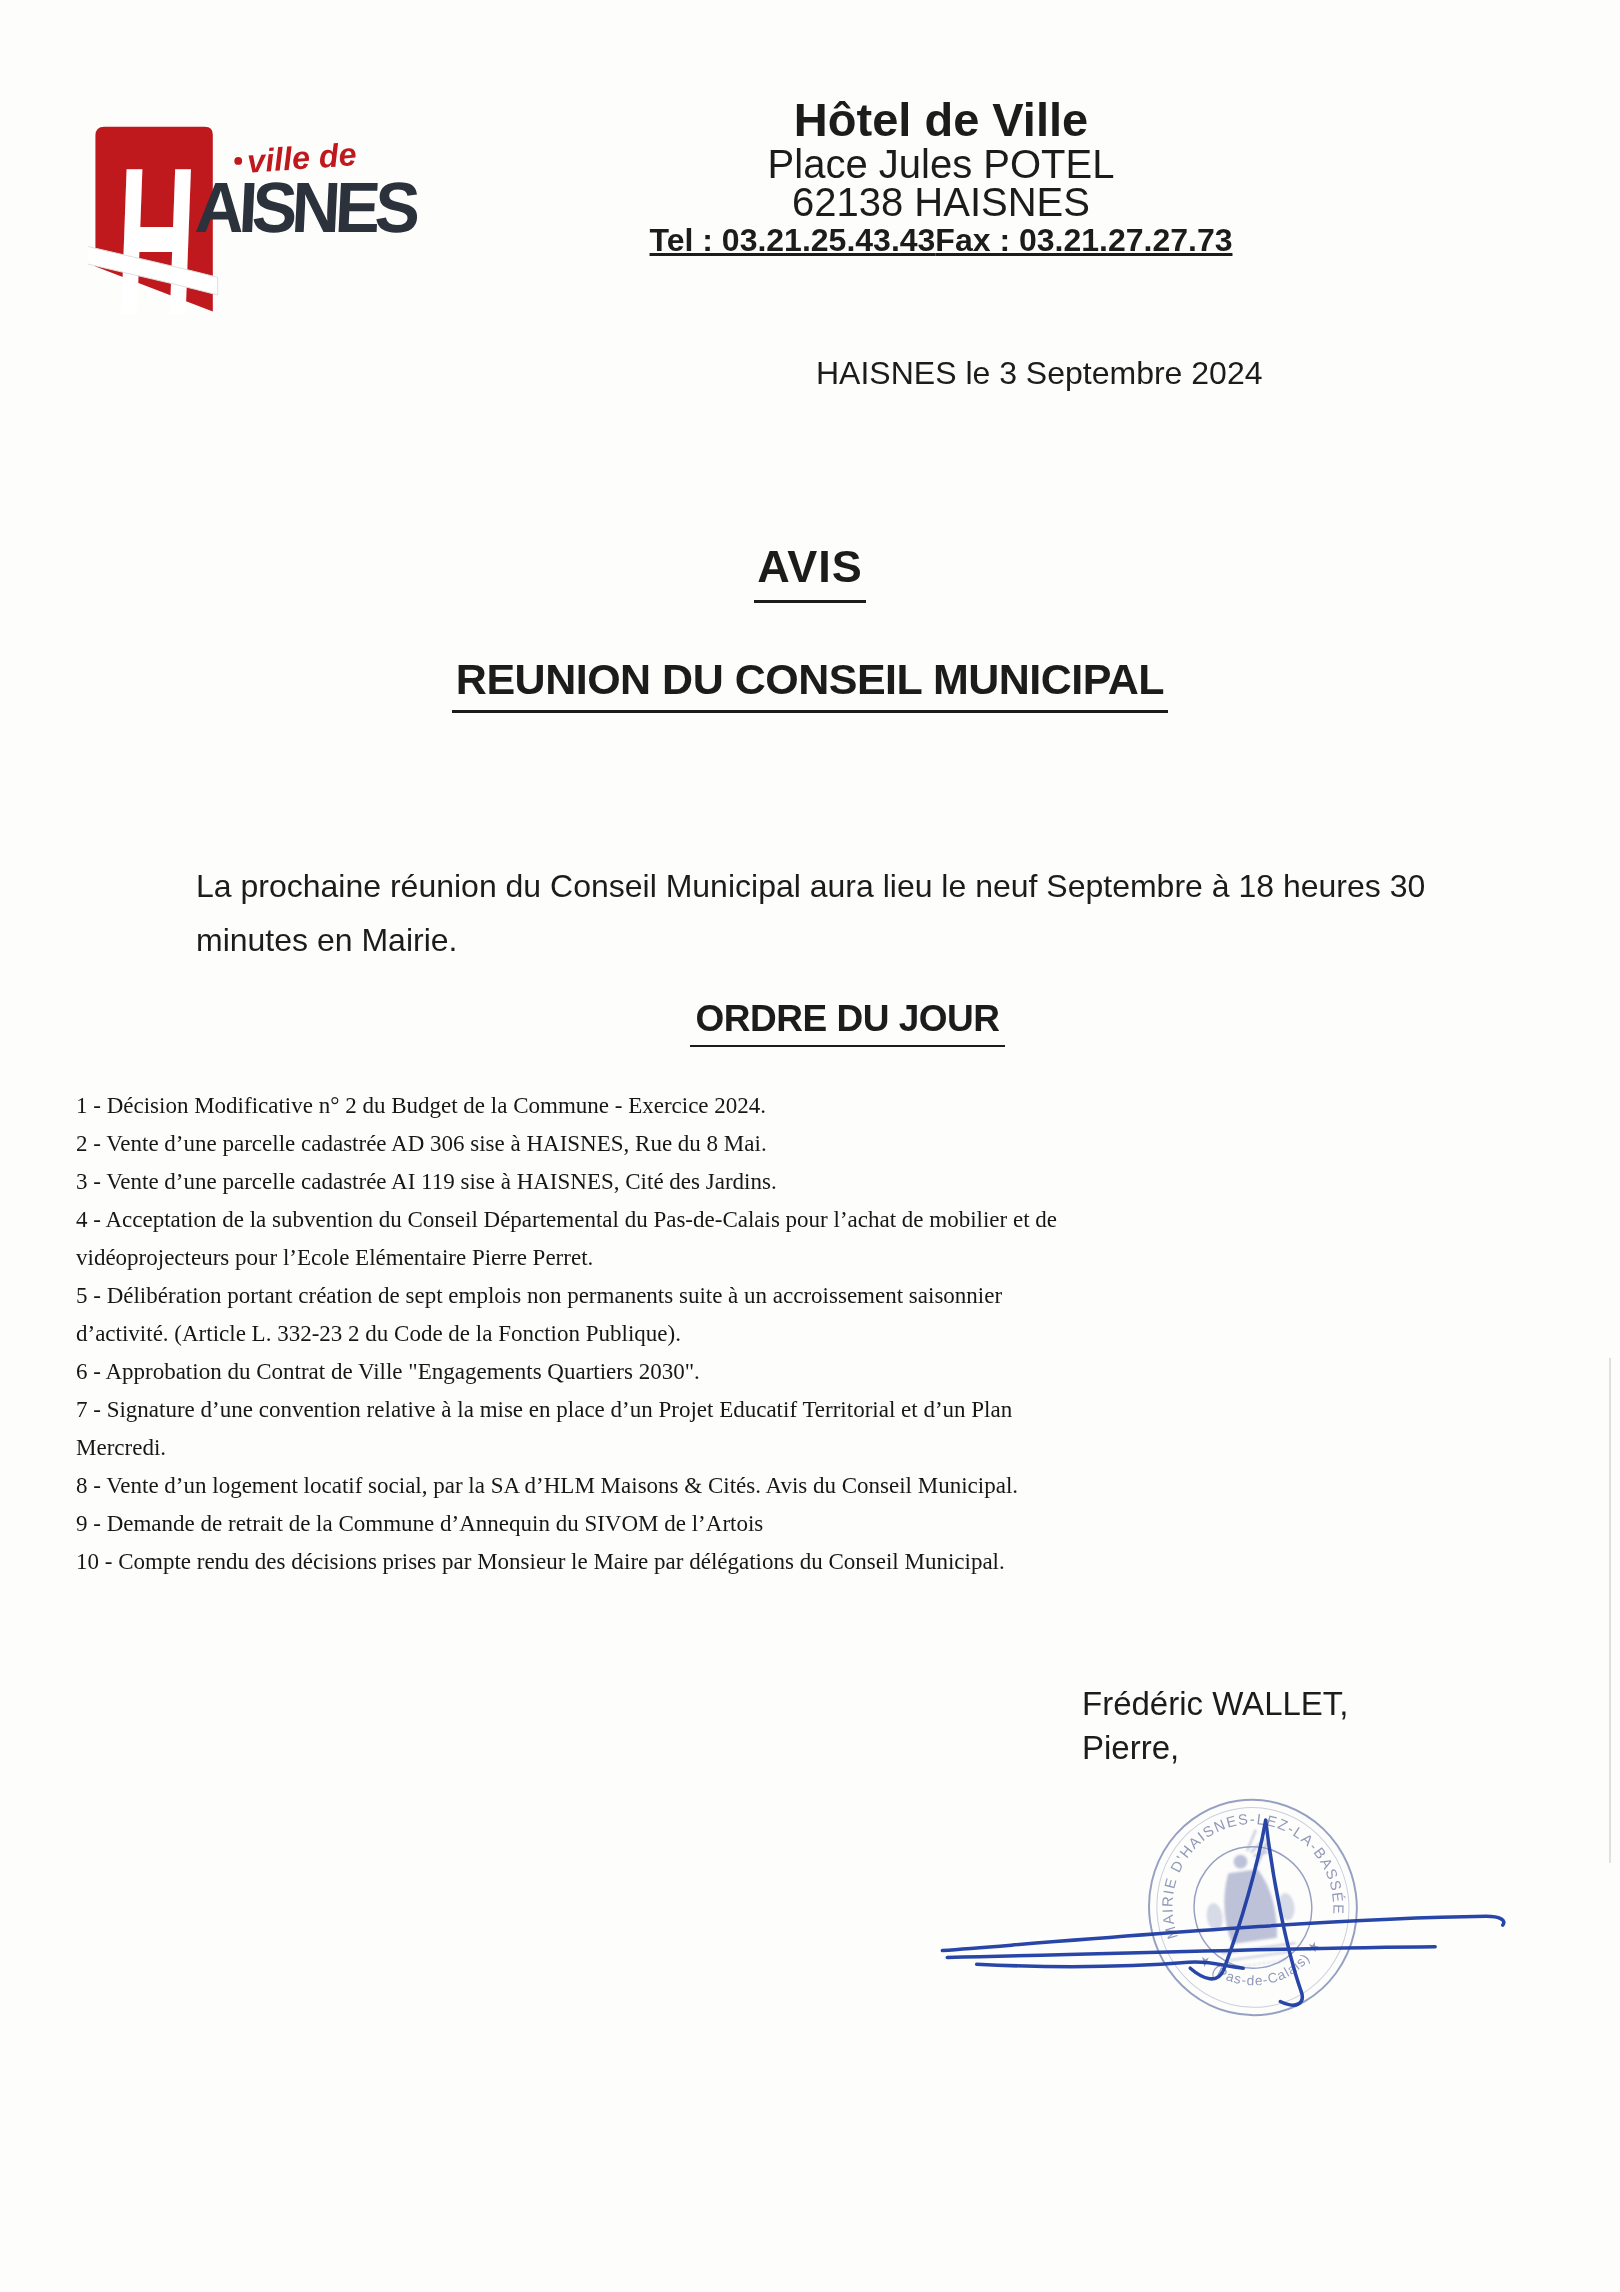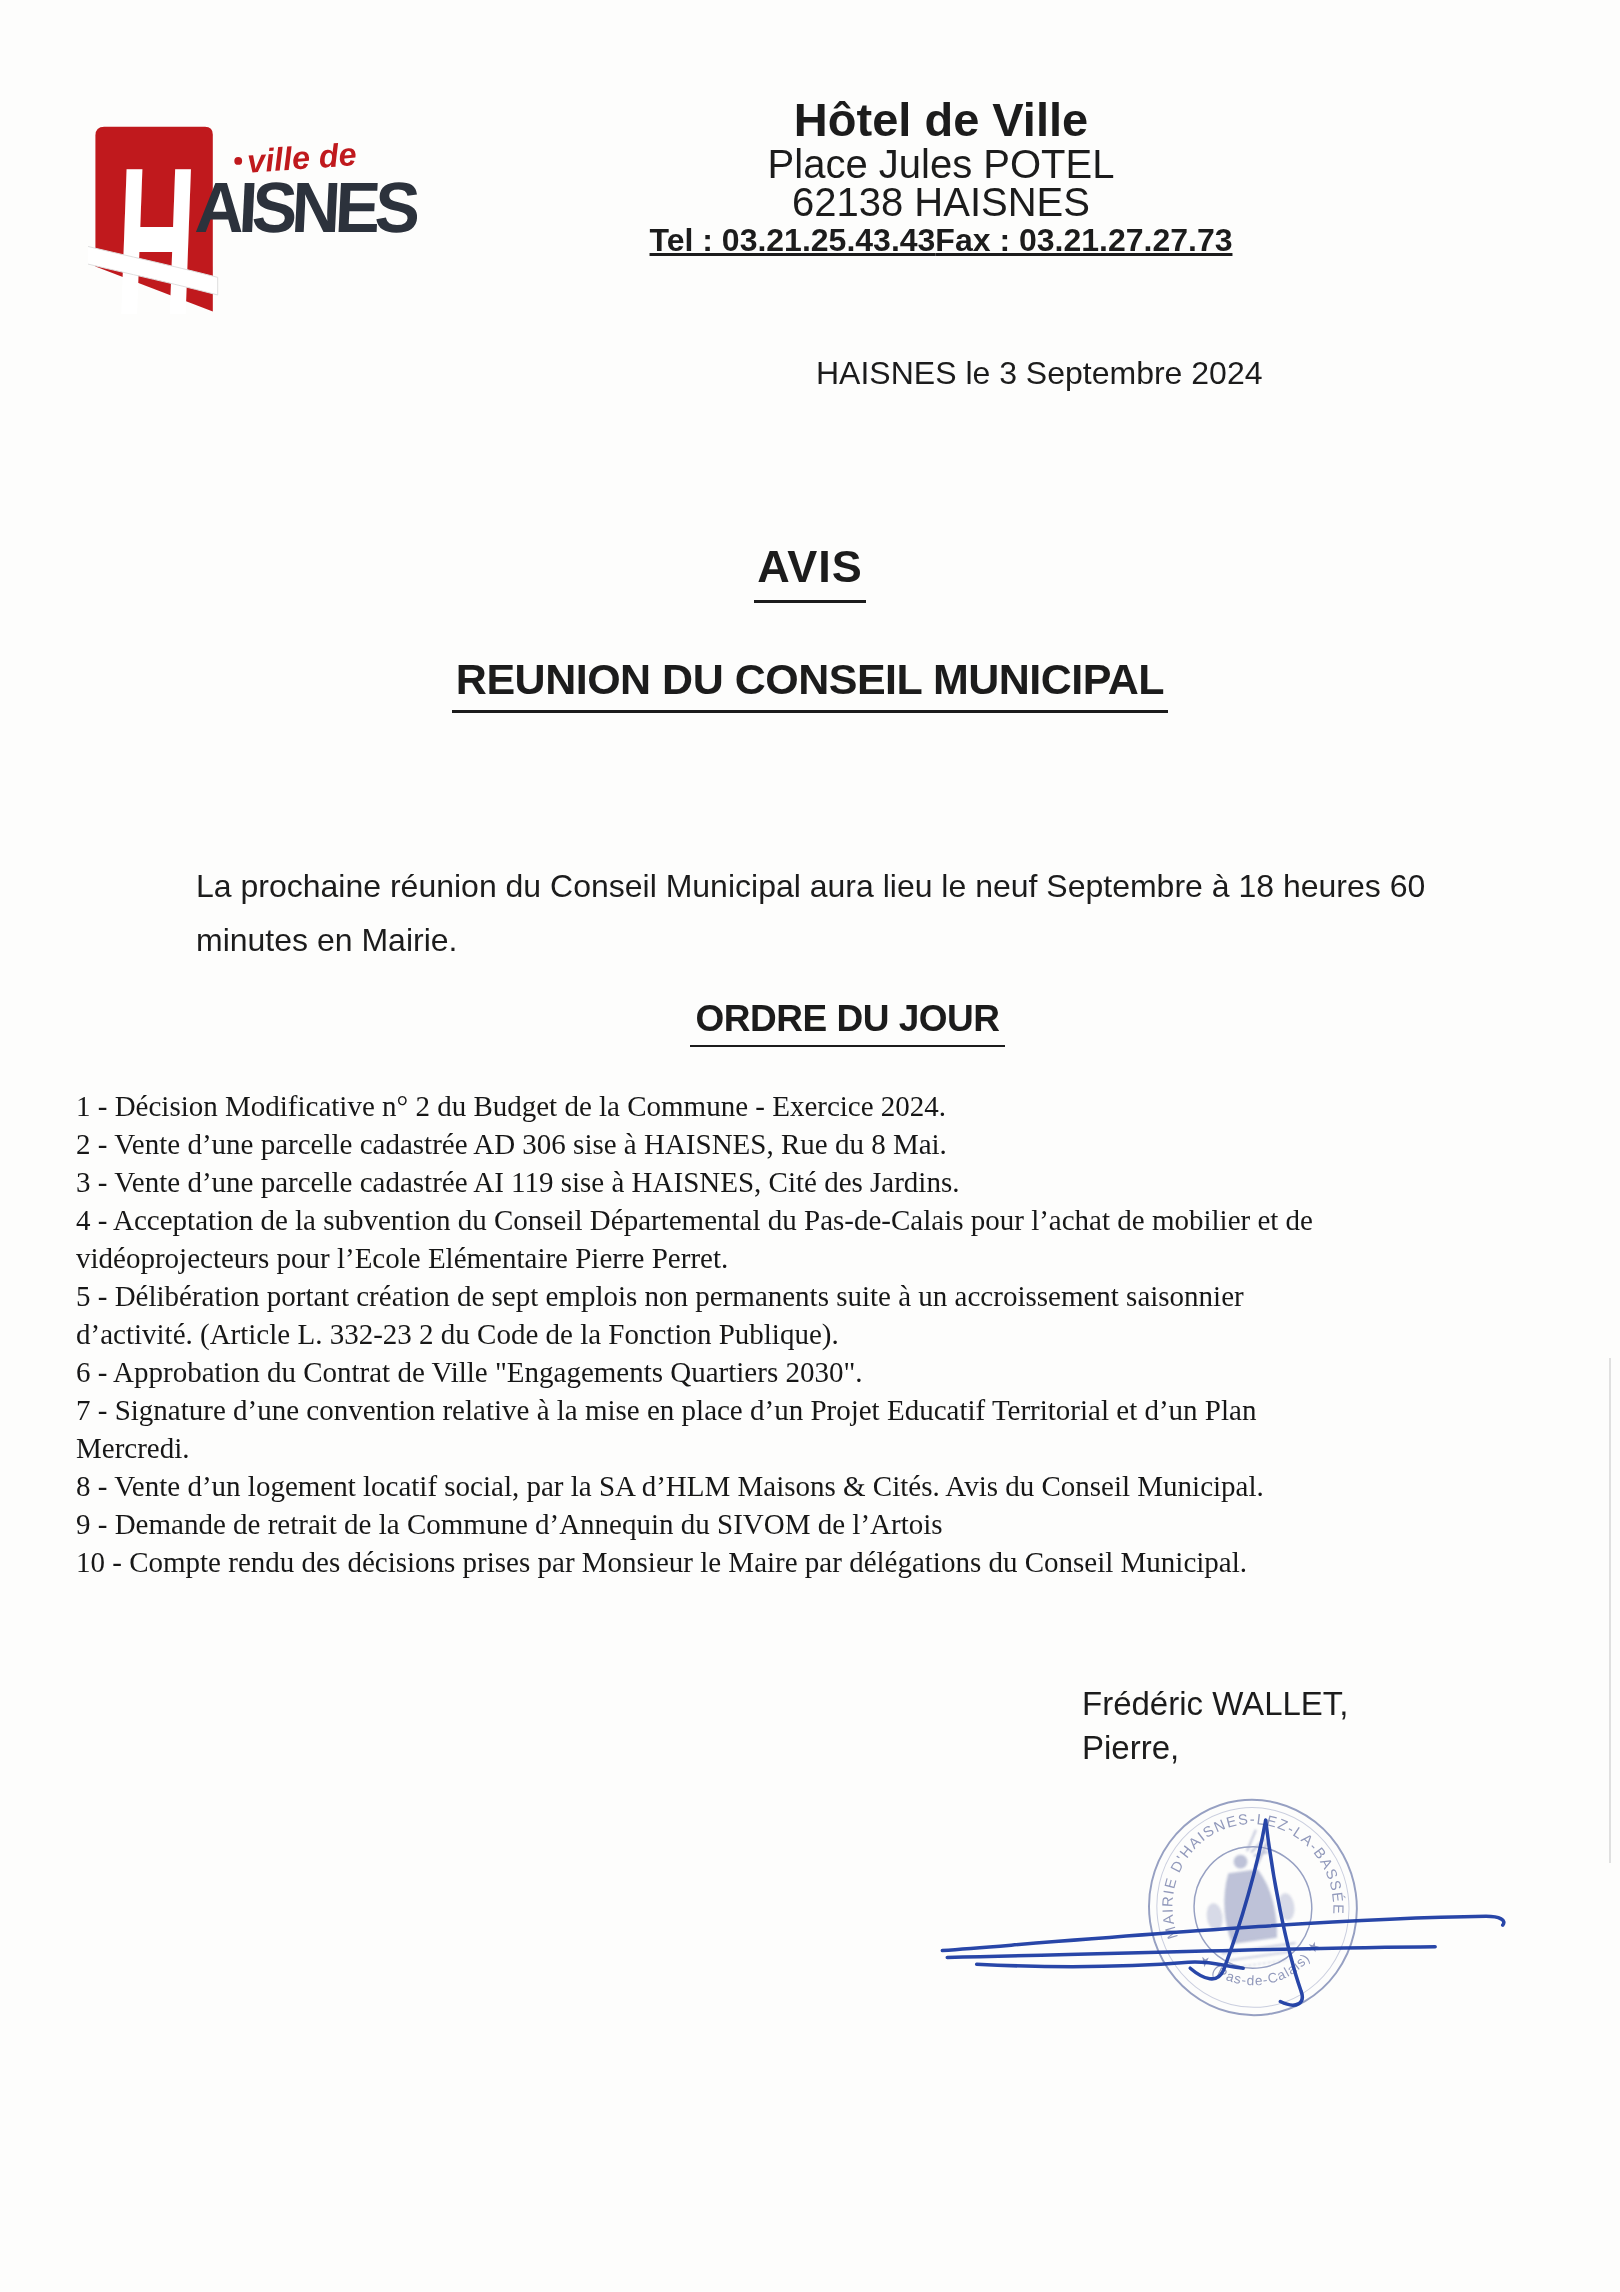--- a/index.html
+++ b/index.html
@@ -22,21 +22,21 @@
   .title-reunion{position:absolute;top:655px;left:0;width:100%;text-align:center;}
   .title-reunion span{display:inline-block;font-size:43px;font-weight:bold;letter-spacing:-0.5px;
                       border-bottom:3.9px solid #1c1c1c;padding:0 3.9px 5.9px 3.9px;}
   
   .intro{position:absolute;left:196px;top:859px;width:1304px;font-size:32px;line-height:54px;}
   
   .agenda-title{position:absolute;left:83px;top:998px;width:1529px;text-align:center;}
   .agenda-title span{display:inline-block;font-size:37px;font-weight:700;letter-spacing:-0.5px;
                      border-bottom:2.9px solid #1c1c1c;padding:0 5.9px 4.9px 5.9px;}
   .agenda-list{position:absolute;left:76px;top:1087px;width:1500px;
-               font-family:"Liberation Serif",serif;font-size:29px;line-height:38px;color:#171717;}
+               font-family:"Liberation Serif",serif;font-size:23px;line-height:38px;color:#171717;}
   .agenda-line{white-space:nowrap;}
   
   .sig-block{position:absolute;left:1082px;top:1682px;font-size:33px;line-height:44px;}
   
   .sig-art{position:absolute;left:912px;top:1774px;width:627px;height:265px;}
   
   .scan-artifact{position:absolute;left:1609px;top:1358px;width:2px;height:505px;background:#c9c9c9;opacity:.55;}
 </style>
 </head>
 <body>
@@ -71,21 +71,21 @@
   <div class="date-line">HAISNES le 3 Septembre 2024</div>
 
   <div class="title-avis">
     <span>AVIS</span>
   </div>
   <div class="title-reunion">
     <span>REUNION DU CONSEIL MUNICIPAL</span>
   </div>
 
   <div class="intro">
-      <div>La prochaine réunion du Conseil Municipal aura lieu le neuf Septembre à 18 heures 60</div>
+      <div>La prochaine réunion du Conseil Municipal aura lieu le neuf Septembre à 18 heures 30</div>
       <div>minutes en Mairie.</div>
     </div>
 
   <div class="agenda-title">
     <span>ORDRE DU JOUR</span>
   </div>
   <div class="agenda-list">
       <div>
         <div class="agenda-line">1 - Décision Modificative n° 2 du Budget de la Commune - Exercice 2024.</div>
       </div>

